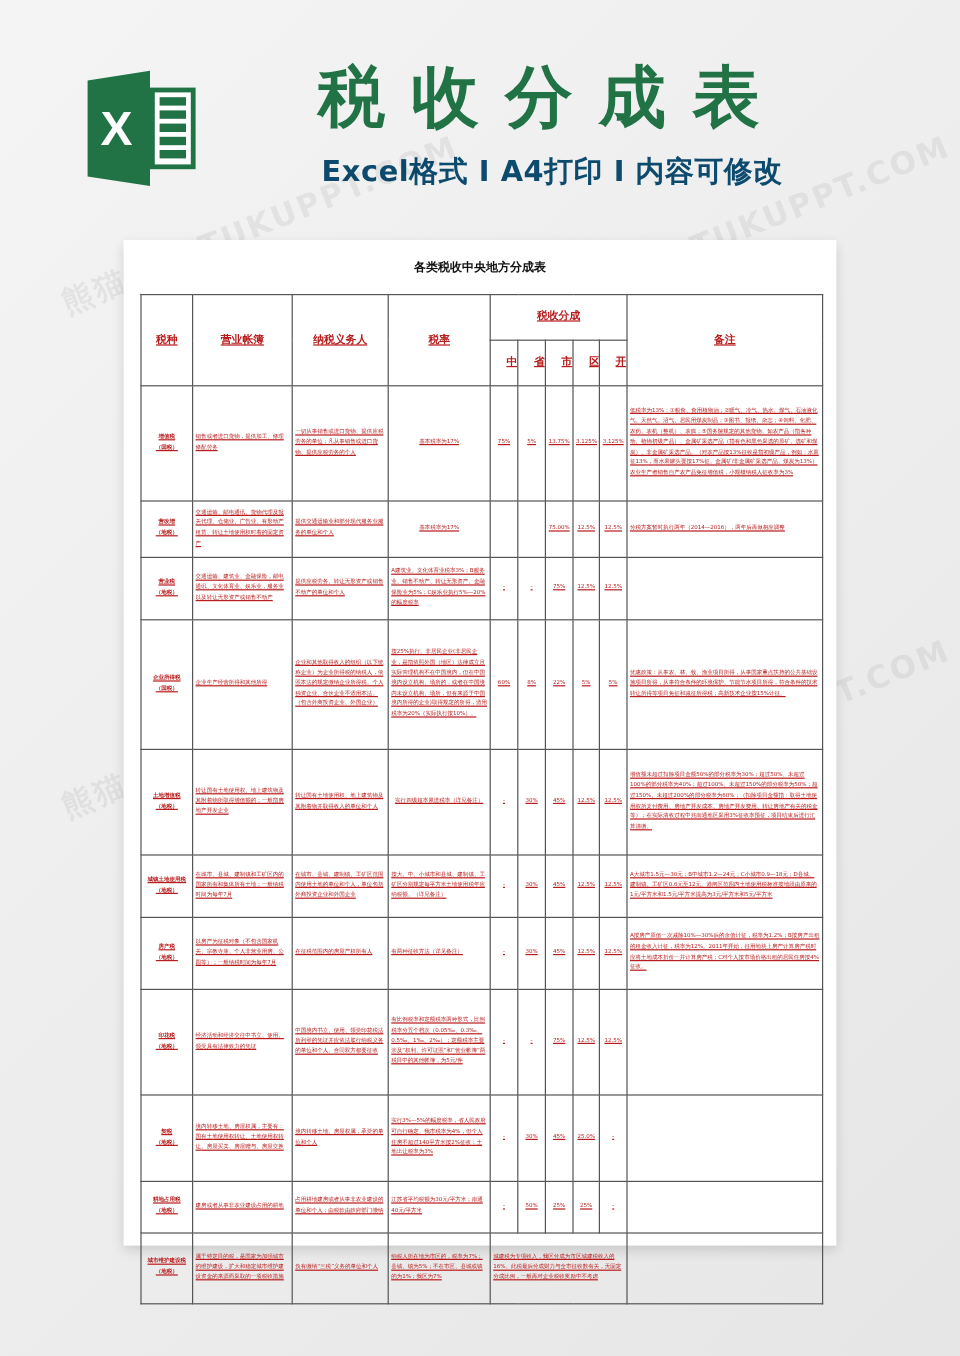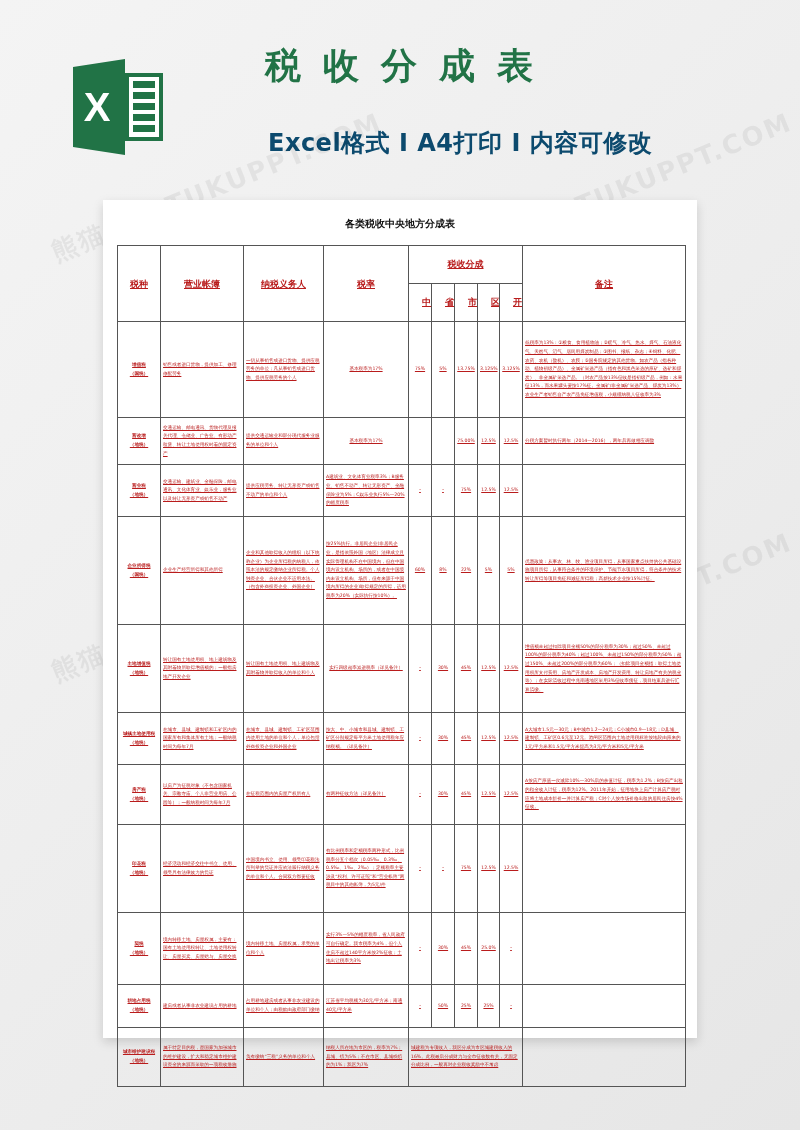--- a/index.html
+++ b/index.html
@@ -4,21 +4,21 @@
 <style>
   html, body { margin: 0; padding: 0; }
   body {
     width: 800px; height: 1130px; overflow: hidden; position: relative;
     background: linear-gradient(135deg, #f4f4f4 0%, #ececec 60%, #e6e6e6 100%);
     font-family: "DejaVu Sans", "Liberation Sans", sans-serif;
   }
   .hero { position: absolute; left: 0; top: 0; width: 800px; height: 190px; }
   .xl-logo { position: absolute; left: 67px; top: 57px; width: 100px; height: 100px; }
   .hero-title {
-    position: absolute; left: 265px; top: 34px; font-size: 36px; font-weight: bold;
+    position: absolute; left: 265px; top: 50px; font-size: 56px; font-weight: bold;
     color: #217346; letter-spacing: 22px; line-height: 64px; white-space: nowrap;
   }
   .hero-sub {
     position: absolute; left: 268px; top: 128px; font-size: 24px; font-weight: bold;
     color: #0c4a6e; line-height: 30px; white-space: nowrap; letter-spacing: 0.5px;
   }
   .watermark {
     position: absolute; color: rgba(0,0,0,0.06); font-size: 26px; font-weight: bold;
     transform: rotate(-22deg); white-space: nowrap; letter-spacing: 2px;
   }

